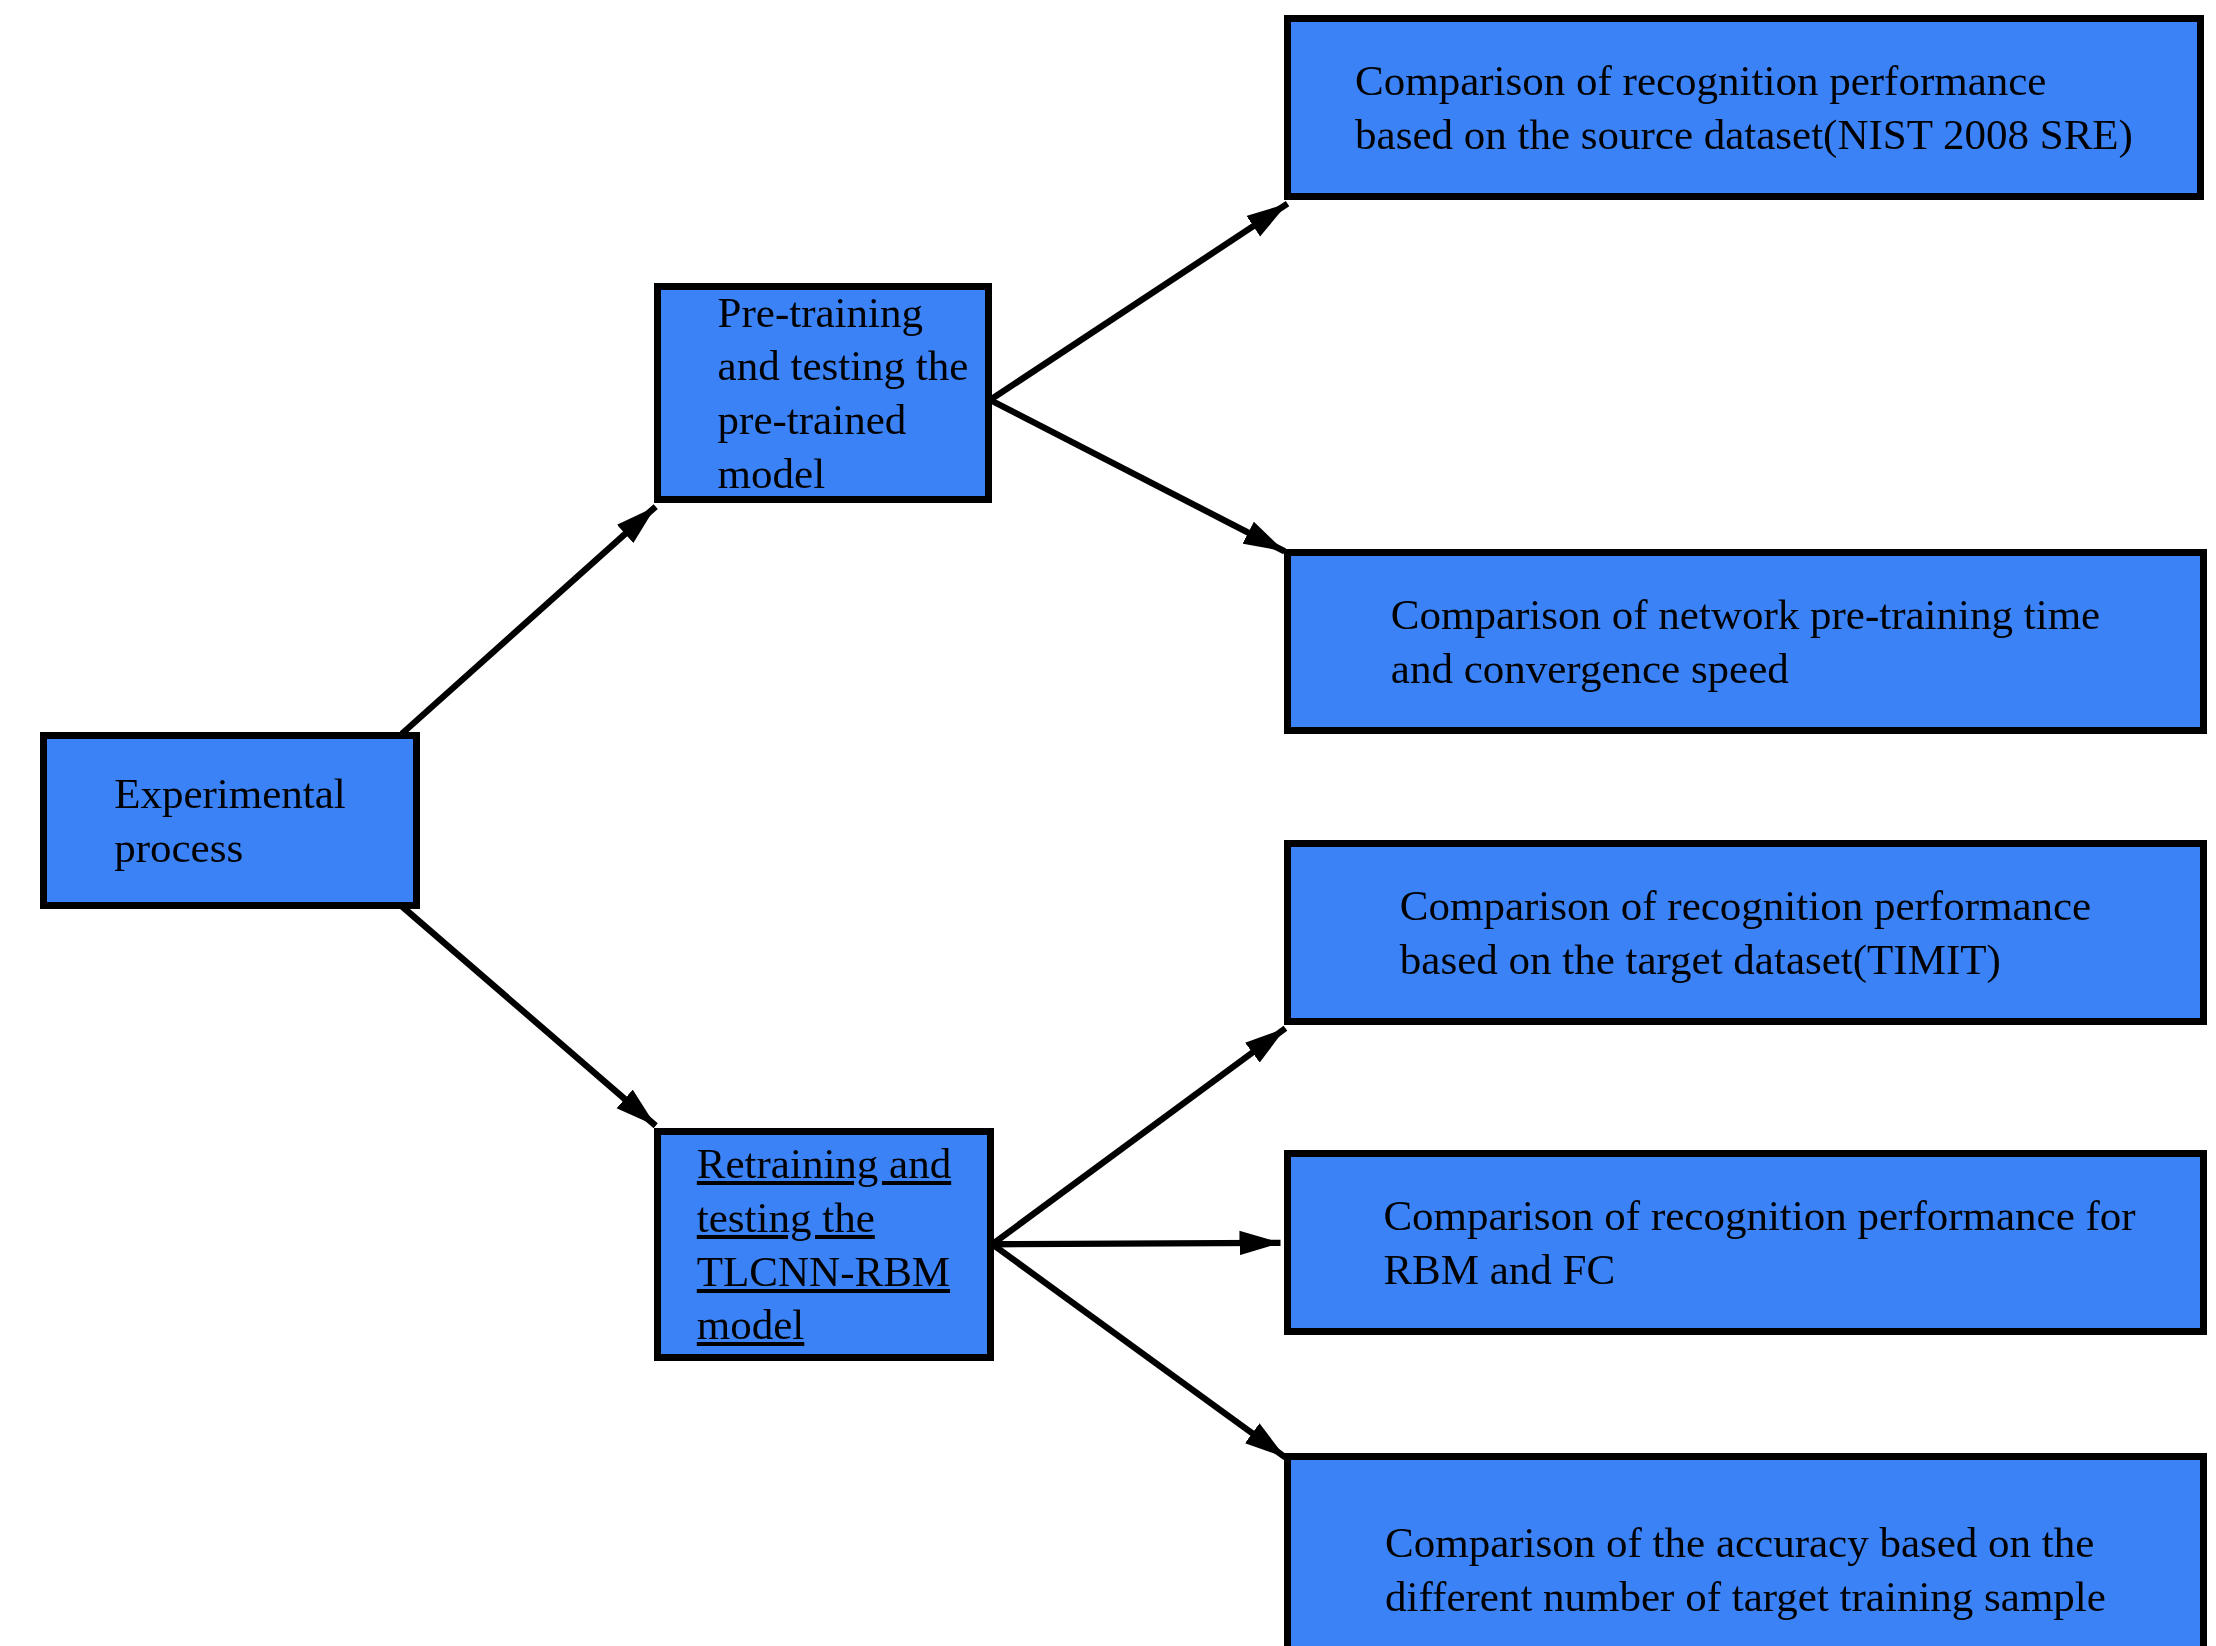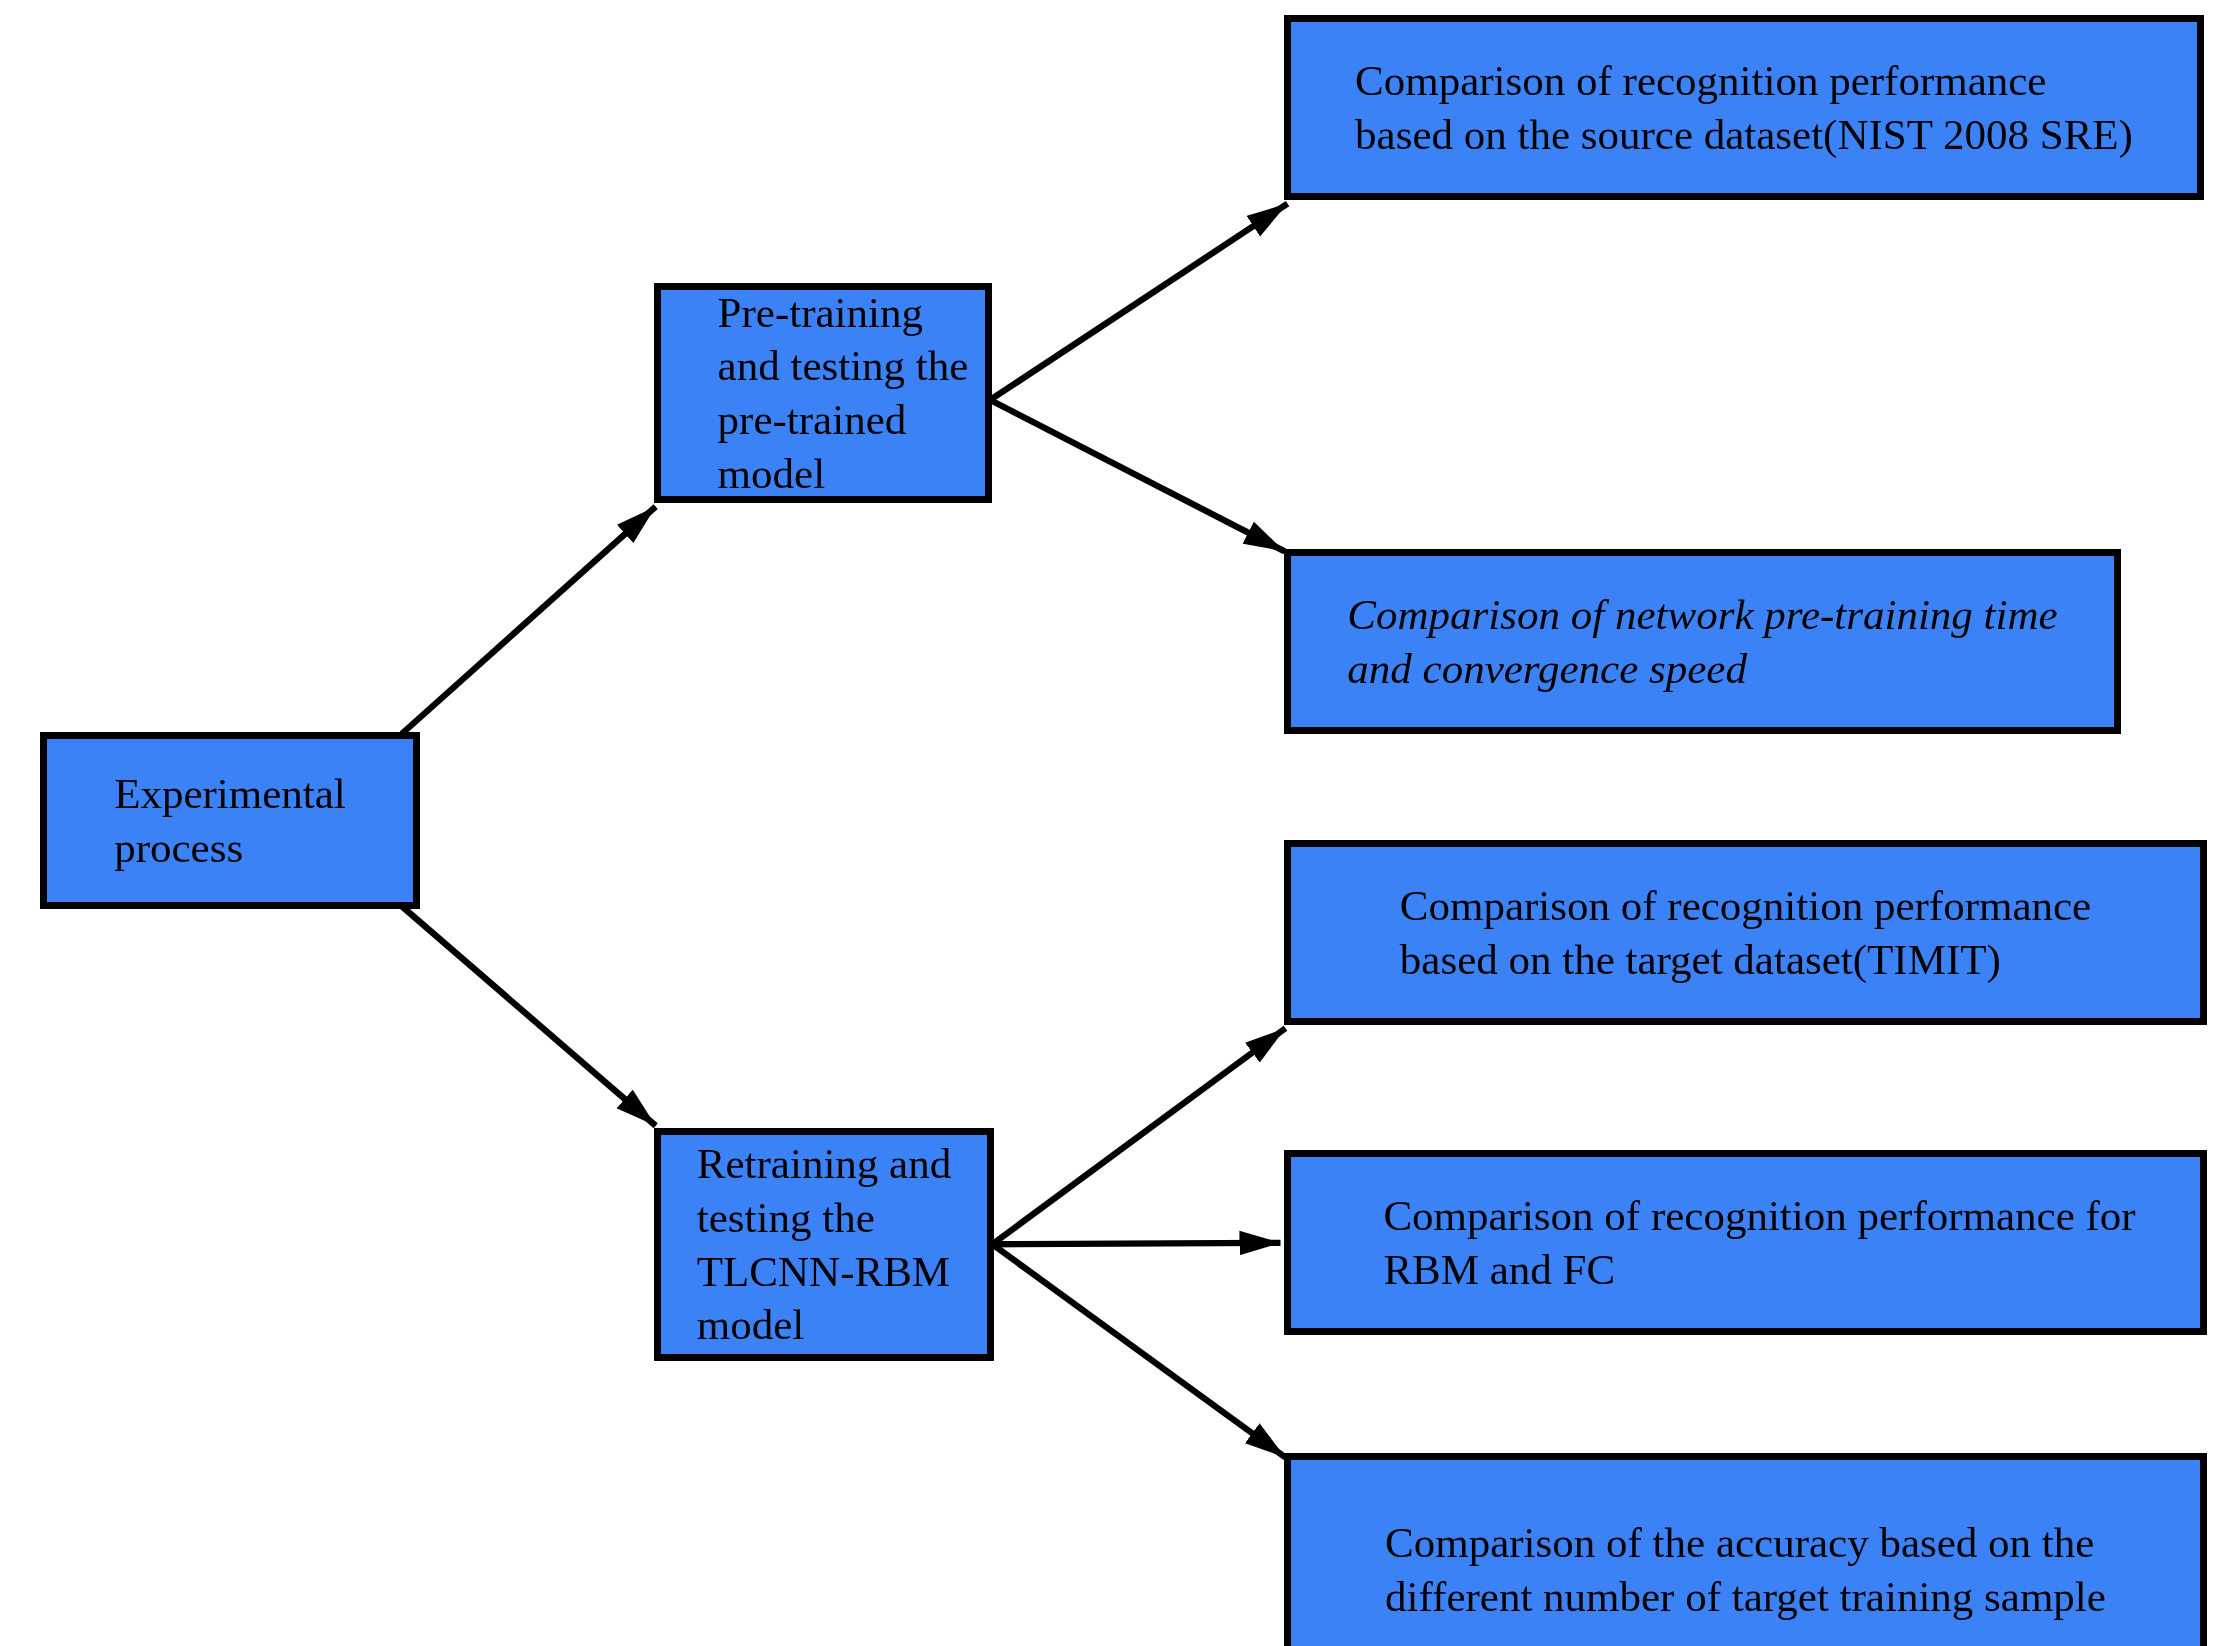--- a/index.html
+++ b/index.html
@@ -36,24 +36,24 @@
   .box span {
     display: block;
     white-space: pre-line;
     font-size: 43px;
     line-height: 1.25;
   }
   
   .root   { left: 22px;   top: 732px; width: 380px;  height: 177px; margin-left: 18px; }
   
   .mid-1  { left: 654px;  top: 283px;  width: 338px;  height: 220px; padding-left: 40px; }
-  .mid-2  { left: 654px;  top: 1128px; width: 340px;  height: 233px; }
+  .mid-2  { left: 654px;  top: 1128px; width: 340px;  height: 233px; text-decoration: underline; }
   
   .r1 { left: 1284px; top: 15.4px;   width: 920px; height: 185px; }
-  .r2 { left: 1284px; top: 549px;  width: 837px; height: 185px; font-style: italic; }
+  .r2 { left: 1284px; top: 549px;  width: 923px; height: 185px; }
   .r3 { left: 1284px; top: 840px; width: 923px; height: 185px; }
   .r4 { left: 1284px; top: 1150px; width: 923px; height: 185px; padding-left: 28px; }
   .r5 { left: 1284px; top: 1453px; width: 923px; height: 233px; }
 </style>
 </head>
 <body>
 
 <div id="canvas">
 
   <svg id="arrow-layer" viewBox="0 0 3160 2348" xmlns="http://www.w3.org/2000/svg">

